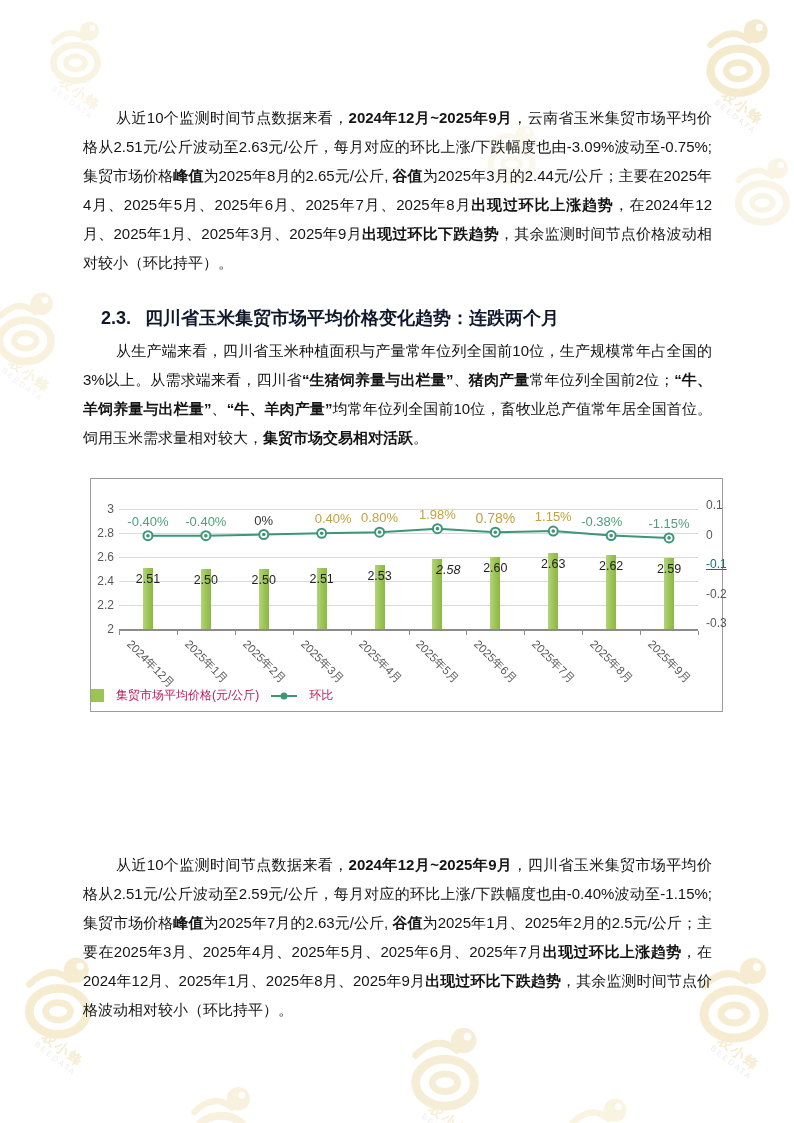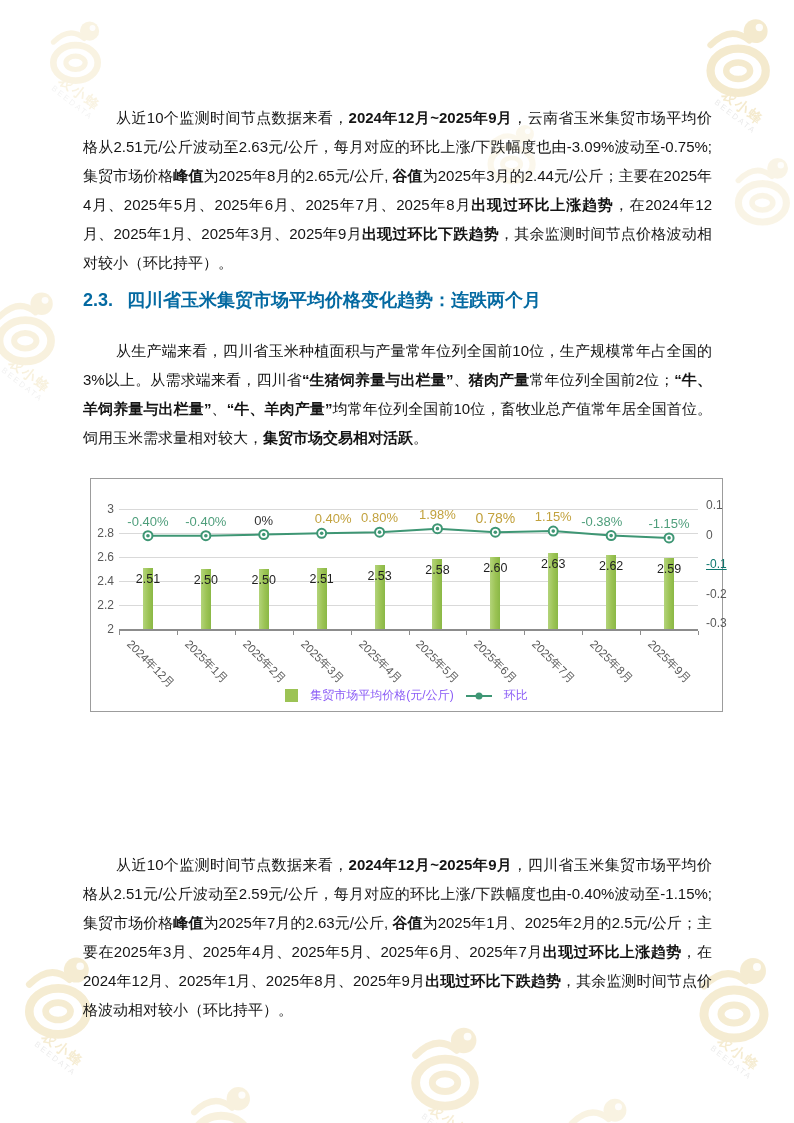--- a/index.html
+++ b/index.html
@@ -1,29 +1,29 @@
 <!DOCTYPE html>
 <html><head>
 <meta charset="utf-8">
 <style>
   html,body{margin:0;padding:0;background:#e9e9e9;}
   .page{position:relative;width:794px;height:1123px;background:#ffffff;overflow:hidden;
         font-family:"Liberation Sans","DejaVu Sans",sans-serif;color:#141414;margin:0 auto;}
   .para{position:absolute;left:83px;width:629px;font-size:15px;line-height:29px;
         text-align:justify;text-indent:2.2em;margin:0;}
   .para b{font-weight:700;}
-  h2.sec{position:absolute;left:83px;top:288px;margin:0;font-size:18px;font-weight:700;color:#0369a1;}
+  h2.sec{position:absolute;left:83px;top:288px;margin:18px;font-size:18px;font-weight:700;color:#0f172a;}
   h2.sec .num{margin-right:14px;}
   .chart-title{position:absolute;top:457px;left:0;width:100%;text-align:center;
                font-size:13px;color:#595959;}
   .chart-box{position:absolute;left:90px;top:478px;width:633px;height:234px;
              border:1px solid #9c9c9c;background:#fff;box-sizing:border-box;}
   .chart-plot{position:absolute;left:0;top:0;width:100%;height:100%;}
-  .legend{position:absolute;left:0;right:0;bottom:7px;display:flex;justify-content:center;
-          align-items:center;gap:12px;font-size:12px;color:#8b5cf6;}
+  .legend{position:absolute;left:0;right:0;bottom:7px;display:flex;
+          align-items:center;gap:12px;font-size:12px;color:#be185d;}
   .lg-sq{width:13px;height:13px;background:#9CC355;display:inline-block;}
   .lg-line{width:26px;height:2px;background:#3E9674;position:relative;display:inline-block;}
   .lg-line i{position:absolute;left:50%;top:50%;width:7px;height:7px;background:#3E9674;
              border-radius:50%;transform:translate(-50%,-50%);}
   .caption{position:absolute;top:714px;left:0;width:100%;text-align:center;
            font-size:14.5px;color:#333;}
   .wm{position:absolute;pointer-events:none;display:flex;flex-direction:column;
       align-items:center;color:#eeddae;}
   .wm svg{display:block;}
   .wm-text{transform:rotate(38deg);display:flex;flex-direction:column;align-items:center;
@@ -186,21 +186,21 @@
         <div style="position: absolute; left: 167.75px; top: 90px; width: 10px; height: 60px; background: linear-gradient(90deg, rgb(179, 212, 122), rgb(156, 195, 85) 55%, rgb(138, 184, 69));"></div>
         <div style="position: absolute; left: 149.75px; top: 94px; width: 46px; text-align: center; font-size: 12.5px; color: rgb(31, 31, 31);">2.50</div>
         <div style="position: absolute; left: 158.75px; top: 158px; font-size: 11.5px; color: rgb(89, 89, 89); white-space: nowrap; transform: rotate(45deg); transform-origin: 0px 0px;">2025年2月</div>
         <div style="position: absolute; left: 225.65px; top: 88.8px; width: 10px; height: 61.2px; background: linear-gradient(90deg, rgb(179, 212, 122), rgb(156, 195, 85) 55%, rgb(138, 184, 69));"></div>
         <div style="position: absolute; left: 207.65px; top: 92.8px; width: 46px; text-align: center; font-size: 12.5px; color: rgb(31, 31, 31);">2.51</div>
         <div style="position: absolute; left: 216.65px; top: 158px; font-size: 11.5px; color: rgb(89, 89, 89); white-space: nowrap; transform: rotate(45deg); transform-origin: 0px 0px;">2025年3月</div>
         <div style="position: absolute; left: 283.55px; top: 86.4px; width: 10px; height: 63.6px; background: linear-gradient(90deg, rgb(179, 212, 122), rgb(156, 195, 85) 55%, rgb(138, 184, 69));"></div>
         <div style="position: absolute; left: 265.55px; top: 90.4px; width: 46px; text-align: center; font-size: 12.5px; color: rgb(31, 31, 31);">2.53</div>
         <div style="position: absolute; left: 274.55px; top: 158px; font-size: 11.5px; color: rgb(89, 89, 89); white-space: nowrap; transform: rotate(45deg); transform-origin: 0px 0px;">2025年4月</div>
         <div style="position: absolute; left: 341.45px; top: 80.4px; width: 10px; height: 69.6px; background: linear-gradient(90deg, rgb(179, 212, 122), rgb(156, 195, 85) 55%, rgb(138, 184, 69));"></div>
-        <div style="position: absolute; left: 323.45px; top: 84.4px; width: 46px; text-align: center; font-size: 12.5px; color: rgb(31, 31, 31);">2.58</div>
+        <div style="position: absolute; left: 323.45px; top: 84.4px; width: 46px; text-align: right; font-size: 12.5px; color: rgb(31, 31, 31); font-style: italic;">2.58</div>
         <div style="position: absolute; left: 332.45px; top: 158px; font-size: 11.5px; color: rgb(89, 89, 89); white-space: nowrap; transform: rotate(45deg); transform-origin: 0px 0px;">2025年5月</div>
         <div style="position: absolute; left: 399.35px; top: 78px; width: 10px; height: 72px; background: linear-gradient(90deg, rgb(179, 212, 122), rgb(156, 195, 85) 55%, rgb(138, 184, 69));"></div>
         <div style="position: absolute; left: 381.35px; top: 82px; width: 46px; text-align: center; font-size: 12.5px; color: rgb(31, 31, 31);">2.60</div>
         <div style="position: absolute; left: 390.35px; top: 158px; font-size: 11.5px; color: rgb(89, 89, 89); white-space: nowrap; transform: rotate(45deg); transform-origin: 0px 0px;">2025年6月</div>
         <div style="position: absolute; left: 457.25px; top: 74.4px; width: 10px; height: 75.6px; background: linear-gradient(90deg, rgb(179, 212, 122), rgb(156, 195, 85) 55%, rgb(138, 184, 69));"></div>
         <div style="position: absolute; left: 439.25px; top: 78.4px; width: 46px; text-align: center; font-size: 12.5px; color: rgb(31, 31, 31);">2.63</div>
         <div style="position: absolute; left: 448.25px; top: 158px; font-size: 11.5px; color: rgb(89, 89, 89); white-space: nowrap; transform: rotate(45deg); transform-origin: 0px 0px;">2025年7月</div>
         <div style="position: absolute; left: 515.15px; top: 75.6px; width: 10px; height: 74.4px; background: linear-gradient(90deg, rgb(179, 212, 122), rgb(156, 195, 85) 55%, rgb(138, 184, 69));"></div>
         <div style="position: absolute; left: 497.15px; top: 79.6px; width: 46px; text-align: center; font-size: 12.5px; color: rgb(31, 31, 31);">2.62</div>
         <div style="position: absolute; left: 506.15px; top: 158px; font-size: 11.5px; color: rgb(89, 89, 89); white-space: nowrap; transform: rotate(45deg); transform-origin: 0px 0px;">2025年8月</div>

